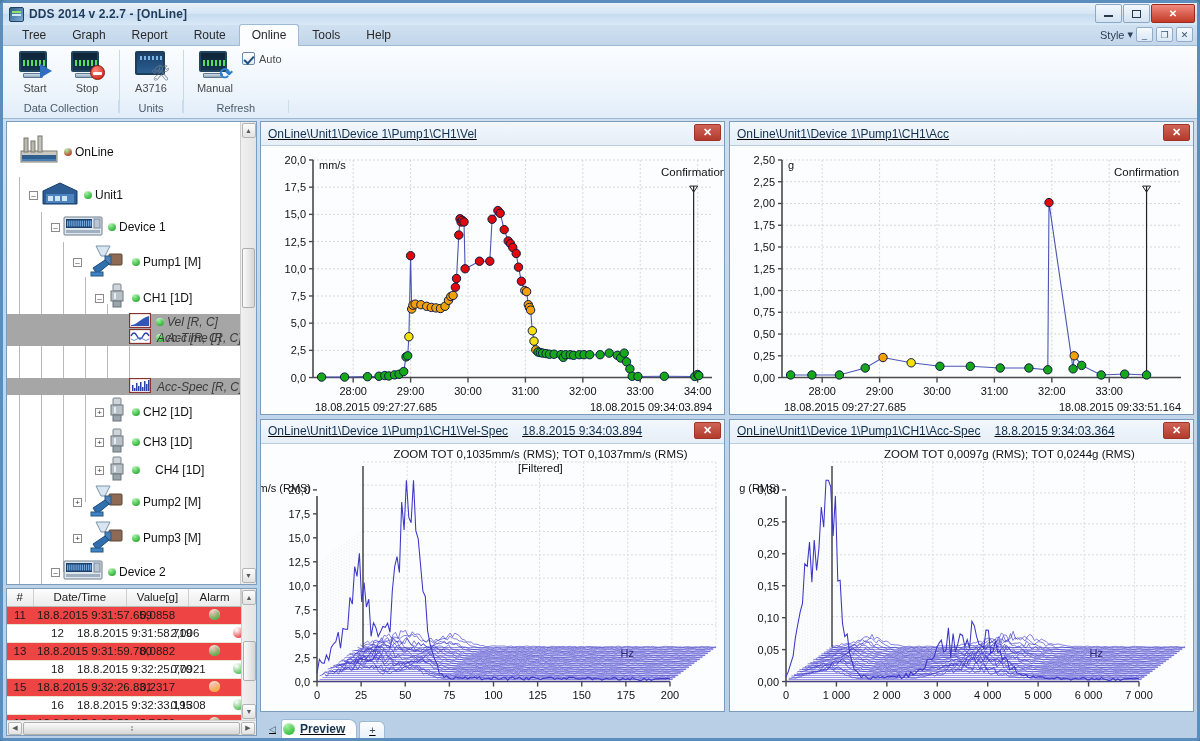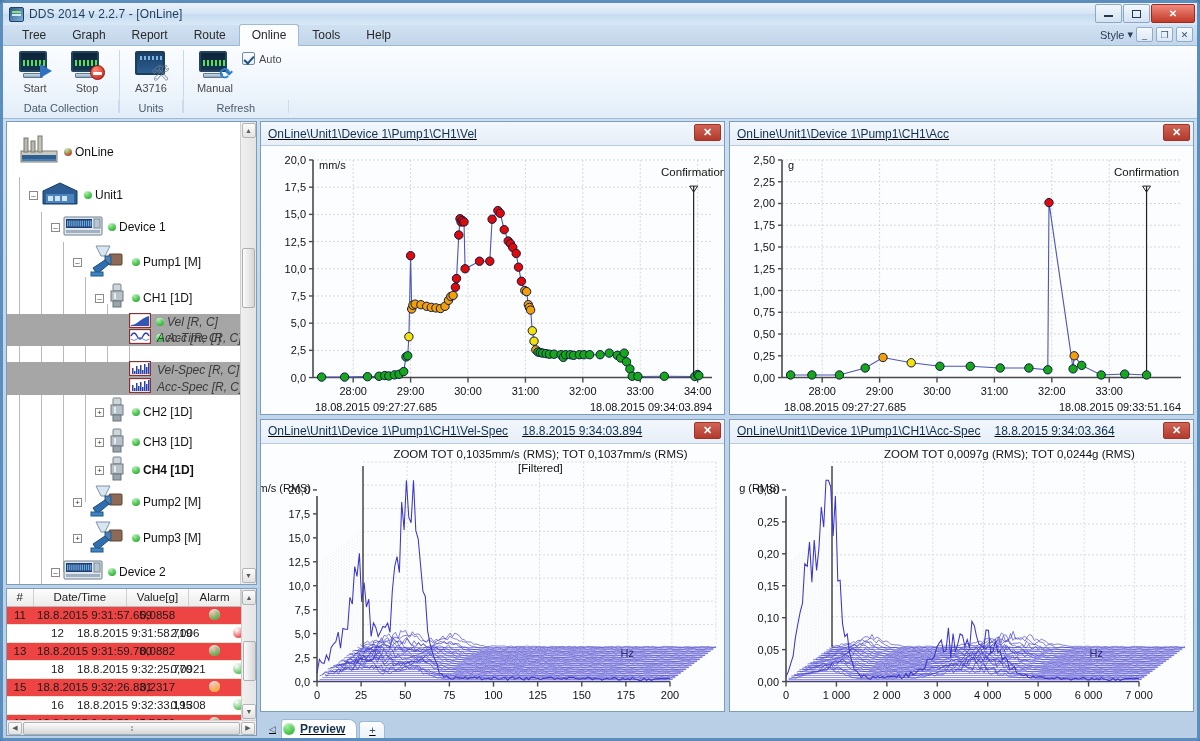--- a/index.html
+++ b/index.html
@@ -17,21 +17,21 @@
   
   .titlebar {
     height:22px; display:flex; align-items:center;
     background:linear-gradient(180deg,#eaf2fa 0%,#d5e5f5 48%,#c6dcef 52%,#d9e9f8 100%);
     padding-left:6px; position:relative; flex:none;
   }
   .tb-icon{width:15px;height:15px;margin-right:5px;flex:none;
     background:linear-gradient(135deg,#2d5c8a,#7fb0d8);border:1px solid #1d4265;border-radius:2px;
     position:relative;}
   .tb-icon:after{content:"";position:absolute;left:2px;top:3px;width:9px;height:2px;background:#8fe06a;box-shadow:0 3px 0 #cfe9ff;}
-  .tb-title{font-size:12px;color:#1f3c5c;font-weight:normal;letter-spacing:.1px;}
+  .tb-title{font-size:12px;color:#1f3c5c;font-weight:bold;letter-spacing:.1px;}
   .tb-btns{position:absolute;right:2px;top:1px;display:flex;gap:1px;}
   .tb-btn{width:27px;height:19px;border:1px solid #8ca9c4;border-radius:2px;
     background:linear-gradient(180deg,#f3f8fd,#d3e2f1);display:flex;align-items:center;justify-content:center;
     font-size:10px;color:#2b3f55;}
   .tb-btn.close{background:linear-gradient(180deg,#f08a7e,#c33a28);border-color:#9e2a1c;color:#fff;width:44px;font-weight:bold;}
   .tb-btn .g-min{width:9px;height:2px;background:#26384b;margin-top:5px;}
   .tb-btn .g-max{width:9px;height:8px;border:1px solid #26384b;}
   
   .menubar{height:21px;display:flex;align-items:flex-end;position:relative;flex:none;
     background:linear-gradient(180deg,#cfe0f1,#c2d6ea);padding-left:6px;}
@@ -332,37 +332,20 @@
               <span class="tlabel it" style="margin-left: 0px;">Acc [R, C]</span>
             </div>
             <div class="trow" style="top: 208px; height: 16px;">
               <div class="ico" style="margin-left: 122px;"><svg width="22" height="15" viewBox="0 0 22 15">
                   <rect x="0.5" y="0.5" width="21" height="14" fill="#fff" stroke="#8b2f2f" stroke-width="1.3"></rect>
                   <path d="M2 7 Q5 1 8 7 T14 7 T20 7" stroke="#2a3fa8" fill="none" stroke-width="1.4"></path>
                   <path d="M2 10 Q5 13 8 10 T14 10 T20 10" stroke="#6a8ad8" fill="none" stroke-width="1"></path>
                 </svg></div>
               <span class="tlabel it" style="margin-left: 6px;">Acc-Time [R, C]</span>
             </div>
-            <div class="trow sel" style="top: 240px; height: 16px;">
-              <div class="ico" style="margin-left: 122px;"><svg width="22" height="15" viewBox="0 0 22 15">
-                  <rect x="0.5" y="0.5" width="21" height="14" fill="#fff" stroke="#8b2f2f" stroke-width="1.3"></rect>
-                  <g fill="#2a3fa8">
-                    <rect x="3" y="7" width="1.5" height="6"></rect>
-                    <rect x="5" y="10" width="1.5" height="3"></rect>
-                    <rect x="7" y="5" width="1.5" height="8"></rect>
-                    <rect x="9" y="8" width="1.5" height="5"></rect>
-                    <rect x="11" y="4" width="1.5" height="9"></rect>
-                    <rect x="13" y="9" width="1.5" height="4"></rect>
-                    <rect x="15" y="3" width="1.5" height="10"></rect>
-                    <rect x="17" y="6" width="1.5" height="7"></rect>
-                    <rect x="19" y="2" width="1.5" height="11"></rect>
-                  </g>
-                </svg></div>
-              <span class="tlabel it" style="margin-left: 6px;">Vel-Spec [R, C]</span>
-            </div>
             <div class="trow sel" style="top: 256px; height: 17px;">
               <div class="ico" style="margin-left: 122px;"><svg width="22" height="15" viewBox="0 0 22 15">
                   <rect x="0.5" y="0.5" width="21" height="14" fill="#fff" stroke="#8b2f2f" stroke-width="1.3"></rect>
                   <g fill="#2a3fa8">
                     <rect x="3" y="7" width="1.5" height="6"></rect>
                     <rect x="5" y="10" width="1.5" height="3"></rect>
                     <rect x="7" y="5" width="1.5" height="8"></rect>
                     <rect x="9" y="8" width="1.5" height="5"></rect>
                     <rect x="11" y="4" width="1.5" height="9"></rect>
                     <rect x="13" y="9" width="1.5" height="4"></rect>
@@ -397,21 +380,21 @@
             </div>
             <div class="trow" style="top: 334px; height: 28px;">
               <div class="tplus" style="left: 88px; top: 10px;">+</div>
               <div class="ico" style="margin-left: 100px;"><svg width="20" height="26" viewBox="0 0 20 26">
                   <rect x="6" y="1" width="8" height="7" rx="1" fill="#cfd5da" stroke="#7b848c"></rect>
                   <rect x="4" y="8" width="12" height="10" fill="#b9c1c8" stroke="#6f787f"></rect>
                   <rect x="6" y="18" width="8" height="6" fill="#9aa4ac" stroke="#6b747b"></rect>
                   <rect x="7" y="10" width="2" height="6" fill="#e8edf1"></rect>
                 </svg></div>
               <span class="tdot" style="background: radial-gradient(circle at 34% 30%, rgb(156, 240, 156), rgb(10, 154, 20)); margin-left: 5px;"></span>
-              <span class="tlabel" style="margin-left: 0px; font-weight: bold;">CH4 [1D]</span>
+              <span class="tlabel" style="margin-left: 12px;">CH4 [1D]</span>
             </div>
             <div class="trow" style="top: 362px; height: 36px;">
               <div class="tplus" style="left: 66px; top: 14px;">+</div>
               <div class="ico" style="margin-left: 78px;"><svg width="42" height="34" viewBox="0 0 42 34">
                   <polygon points="11,2 25,2 20,12 16,12" fill="#d9e6f2" stroke="#7d93a8"></polygon>
                   <rect x="24" y="10" width="13" height="11" rx="1" fill="#8d6a55" stroke="#5c4437"></rect>
                   <rect x="20" y="12" width="6" height="8" fill="#4a7fb5" stroke="#2c5a87"></rect>
                   <polygon points="8,24 20,16 24,20 12,30" fill="#2f6fae" stroke="#1b4b7d"></polygon>
                   <rect x="6" y="28" width="12" height="4" fill="#3f85c6" stroke="#23567f"></rect>
                 </svg></div>

